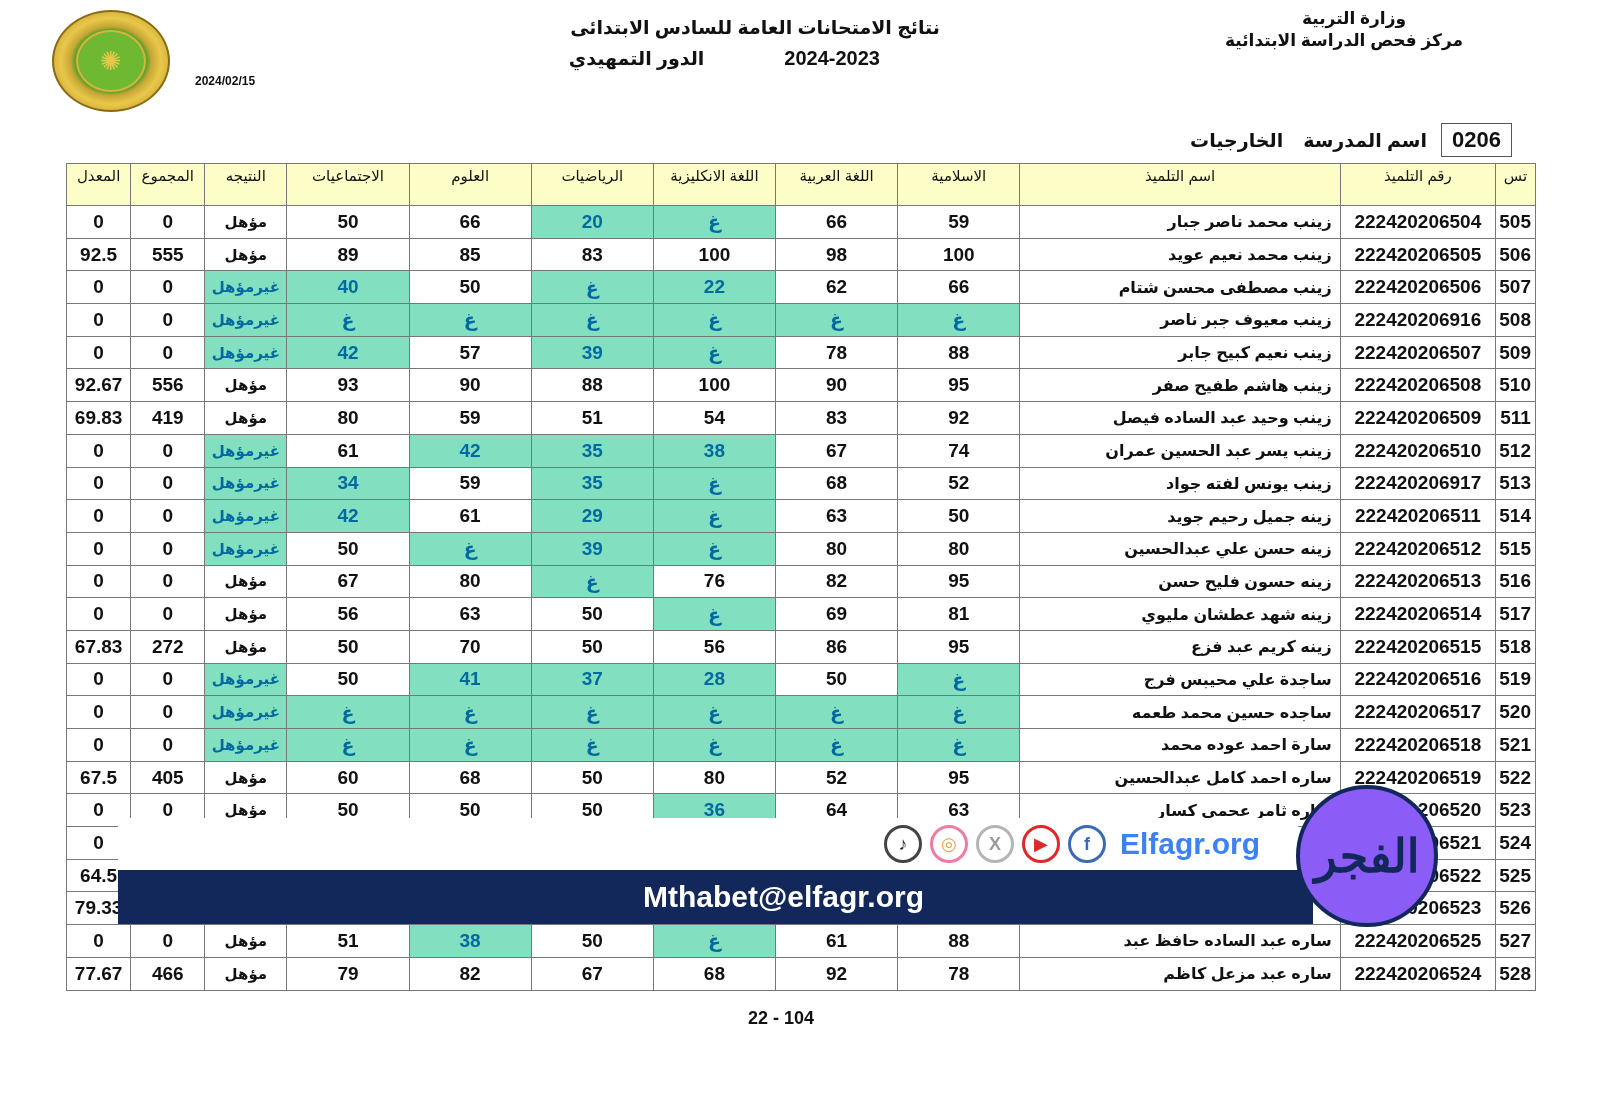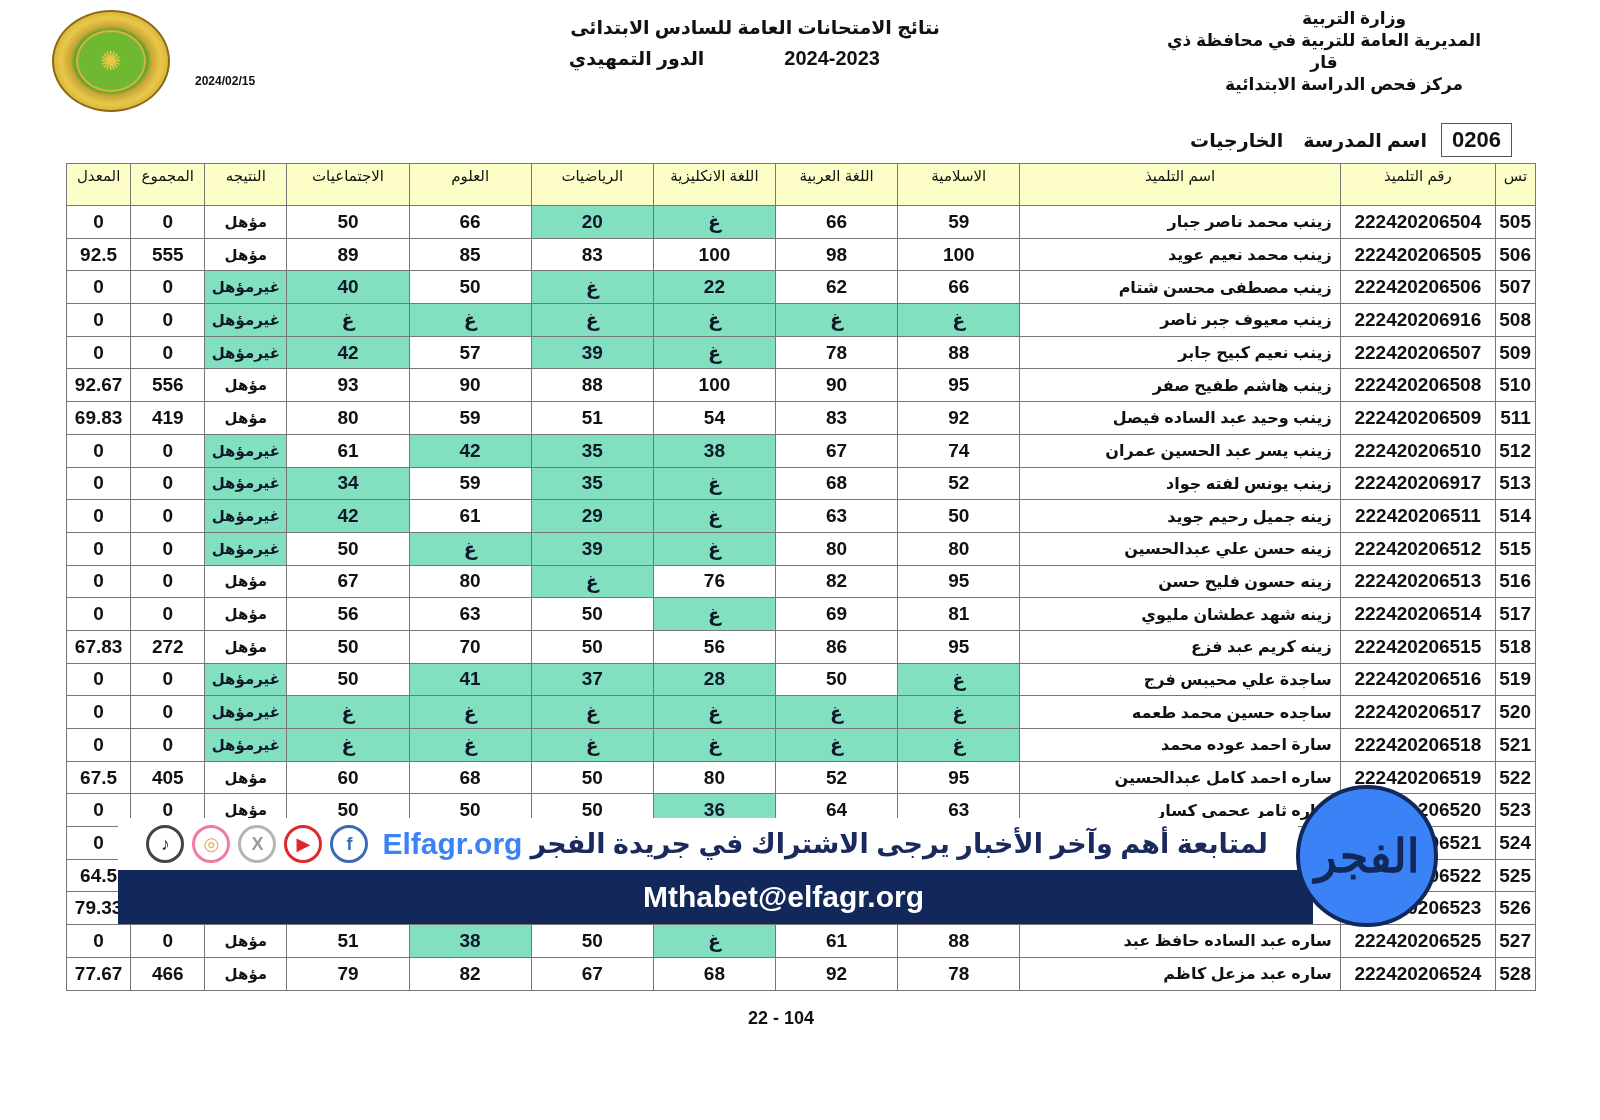--- a/index.html
+++ b/index.html
@@ -20,55 +20,54 @@
 
   .school { position: absolute; top: 123px; right: 88px; display: flex; direction: rtl; align-items: center; gap: 14px; font-weight: bold; font-size: 19px; }
   .school .code { border: 1px solid #555; padding: 3px 10px; font-size: 22px; min-width: 64px; text-align: center; }
   .school .sname { margin-right: 6px; }
 
   table.grid { position: absolute; left: 66px; top: 163px; width: 1470px; border-collapse: collapse; direction: rtl; table-layout: fixed; }
   table.grid th { background: #fdfdc8; height: 42px; font-size: 15px; font-weight: normal; vertical-align: top; padding-top: 3px; border: 1px solid #777; }
   table.grid td { height: 32.7px; border: 1px solid #777; text-align: center; font-weight: bold; font-size: 19px; padding: 0 4px; white-space: nowrap; overflow: hidden; }
   table.grid td.name { text-align: right; font-size: 16px; padding-right: 8px; }
   table.grid td.res { font-size: 15px; }
-  table.grid td.fail { background: #82dfc0; color: #0f172a; }
+  table.grid td.fail { background: #82dfc0; color: #0369a1; }
   .colw-seq { width: 40px; } .colw-id { width: 155px; } .colw-name { width: 320px; }
   .colw-sub { width: 122px; } .colw-res { width: 82px; } .colw-tot { width: 74px; } .colw-avg { width: 64px; }
 
   .pagenum { position: absolute; top: 1008px; left: 748px; font-weight: bold; font-size: 18px; }
 
   
   .ad-white { position: absolute; left: 118px; top: 818px; width: 1180px; height: 52px; background: #fff; display: flex; align-items: center; direction: rtl; padding-right: 30px; }
   .ad-white .txt { font-size: 27px; font-weight: bold; color: #1b2a5c; white-space: nowrap; }
   .ad-white .site { direction: ltr; font-size: 30px; color: #3b82f6; font-weight: bold; margin-right: 8px; }
   .socials { display: flex; direction: ltr; gap: 8px; margin-right: 14px; }
   .soc { width: 38px; height: 38px; border-radius: 50%; border: 3px solid; display: flex; align-items: center; justify-content: center; font-weight: bold; font-size: 18px; background: #fff; }
   .ad-navy { position: absolute; left: 118px; top: 870px; width: 1195px; height: 54px; background: #13285a; color: #fff; display: flex; align-items: center; justify-content: center; direction: rtl; font-size: 32px; font-weight: bold; white-space: nowrap; padding-left: 150px; }
   .ad-navy .mail { direction: ltr; margin-right: 14px; font-size: 30px; }
-  .ad-logo { position: absolute; left: 1296px; top: 785px; width: 142px; height: 142px; border-radius: 50%; background: #3b82f6; border: 4px solid #13285a; display: flex; align-items: center; justify-content: center; color: #13285a; font-size: 46px; font-weight: bold; font-family: "DejaVu Serif", serif; }
+  .ad-logo { position: absolute; left: 1296px; top: 785px; width: 142px; height: 142px; border-radius: 50%; background: #8b5cf6; border: 4px solid #13285a; display: flex; align-items: center; justify-content: center; color: #13285a; font-size: 46px; font-weight: bold; font-family: "DejaVu Serif", serif; }
 </style>
 </head>
 <body>
 
 <div class="logo">
     <div class="inner">✺</div>
   </div>
 <div class="date">2024/02/15</div>
 
 <div class="hdr-center">
   <div class="t1">نتائج الامتحانات  العامة للسادس الابتدائى</div>
   <div class="row2">
     <span class="year" style="margin-right:60px">2024-2023</span>
     <span>الدور التمهيدي</span>
   </div>
 </div>
 
 <div class="hdr-right">
   <div class="l1">وزارة التربية</div>
-  <div>المديرية العامة للتربية في محافظة ذي قار</div>
   <div class="l3">مركز فحص الدراسة الابتدائية</div>
 </div>
 
 <div class="school">
   <span class="code">0206</span>
   <span>اسم المدرسة</span>
   <span class="sname">الخارجيات</span>
 </div>
 
 <table class="grid">
@@ -438,21 +437,20 @@
         <td class="res">مؤهل</td>
         <td>466</td>
         <td>77.67</td>
       </tr>
     </tbody>
 </table>
 
 <div class="pagenum">22 - 104</div>
 
 <div class="ad-white">
-  <span class="txt">لمتابعة أهم وآخر الأخبار يرجى الاشتراك في جريدة الفجر</span>
   <span class="site">Elfagr.org</span>
   <span class="socials">
     <span class="soc" style="border-color:#444;color:#222">♪</span>
     <span class="soc" style="border-color:#f07ca2;color:#f0a040">◎</span>
     <span class="soc" style="border-color:#b5b5b5;color:#9a9a9a">X</span>
     <span class="soc" style="border-color:#e0282a;color:#e0282a">▶</span>
     <span class="soc" style="border-color:#3b6bb5;color:#3b6bb5">f</span>
   </span>
 </div>
 <div class="ad-navy">

